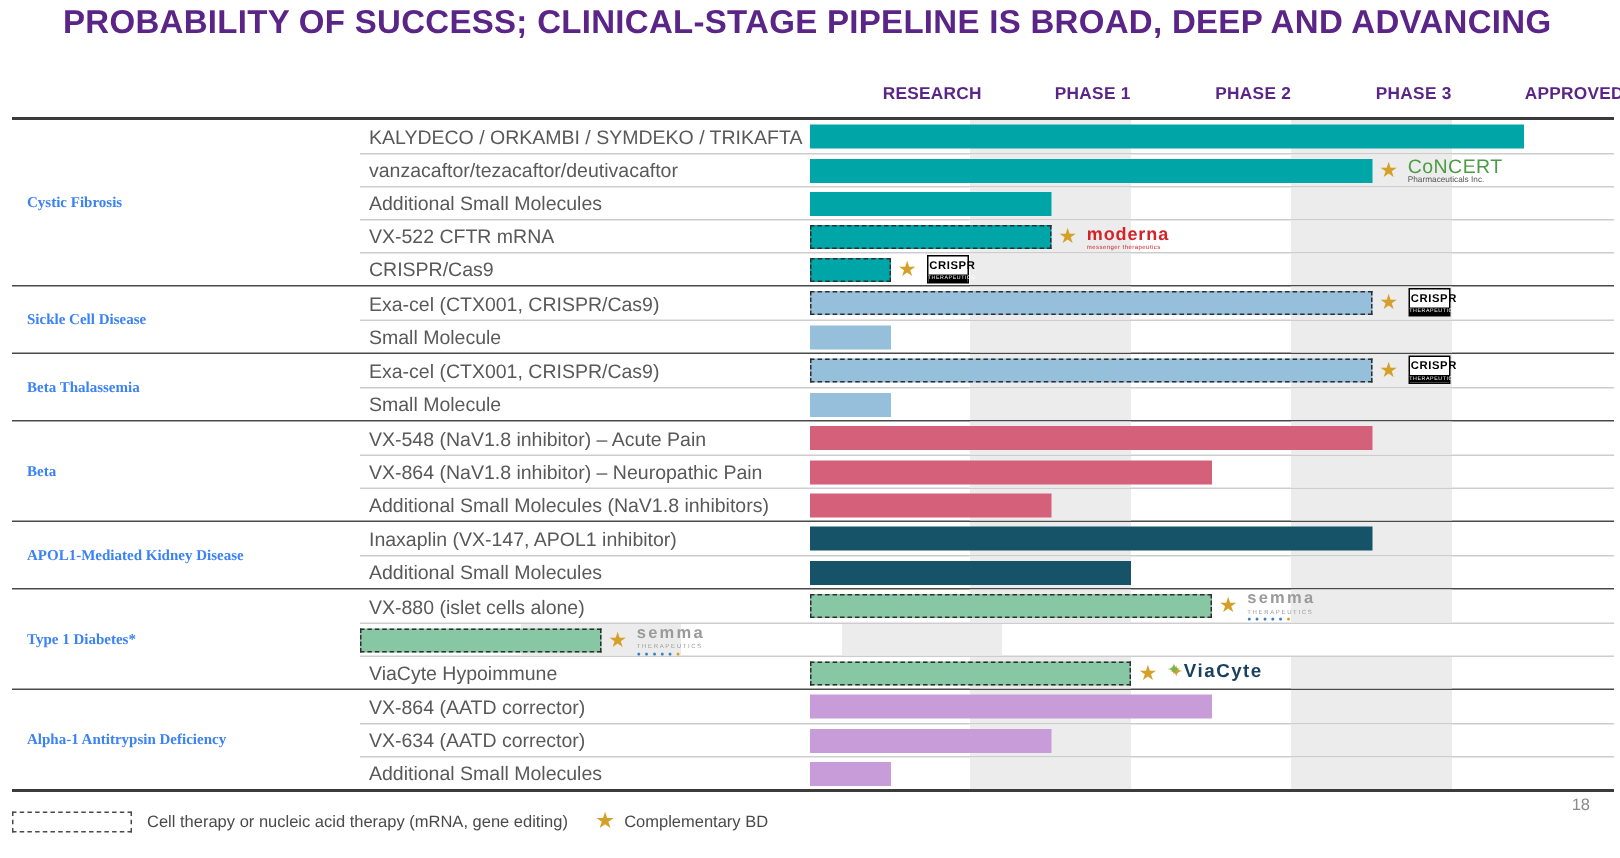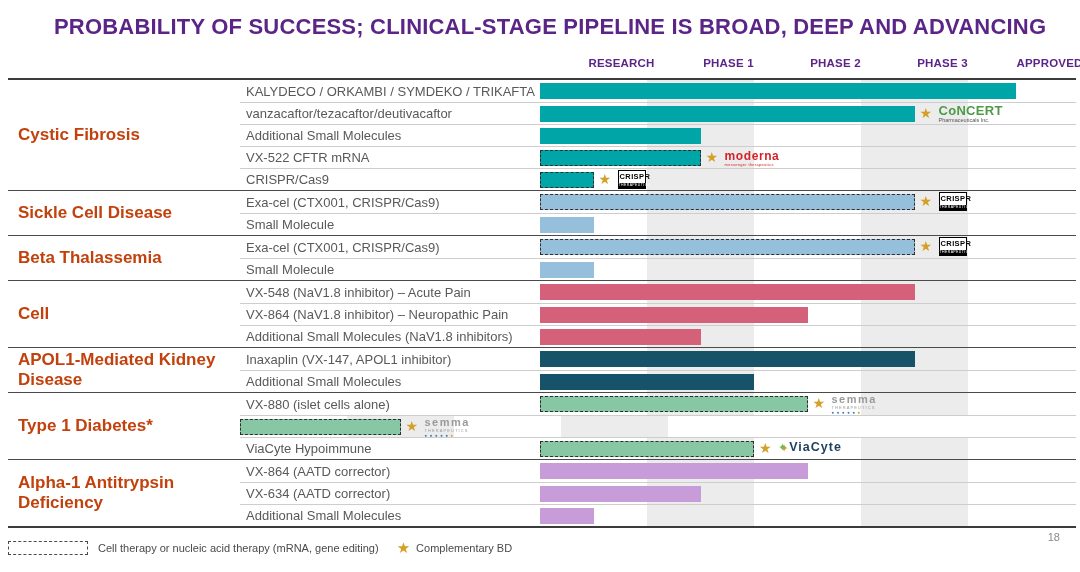--- a/index.html
+++ b/index.html
@@ -1,34 +1,34 @@
 <!DOCTYPE html>
 <html><head>
 <meta charset="utf-8">
 <style>
   html,body{margin:0;padding:0;background:#fff;}
   .slide{position:relative;width:1080px;height:572px;background:#fff;font-family:"Liberation Sans",sans-serif;overflow:hidden;}
-  .title{position:absolute;left:42px;top:2px;width:995px;margin:12px;font-size:22px;font-weight:800;color:#5B2487;line-height:26px;letter-spacing:0.2px;}
+  .title{position:absolute;left:42px;top:2px;width:995px;margin:0;font-size:22px;font-weight:800;color:#5B2487;line-height:26px;letter-spacing:0.2px;}
   .col-headers{position:absolute;left:568px;top:57px;width:536px;display:flex;}
   .col-h{width:107px;text-align:center;font-size:11.5px;font-weight:bold;color:#5B2487;letter-spacing:0.2px;}
   .groups{position:absolute;left:8px;top:78px;width:1068px;border-top:2px solid #3B3B3B;border-bottom:2px solid #3B3B3B;}
   .group{display:flex;}
   .group + .group{border-top:1.5px solid #4a4a4a;}
-  .group-label{width:232px;box-sizing:border-box;padding-left:10px;display:flex;align-items:center;font-size:17px;font-weight:bold;color:#c2410c;}
+  .group-label{width:232px;box-sizing:border-box;padding-left:10px;display:flex;align-items:center;font-size:10px;font-weight:bold;color:#3b82f6;font-family:Liberation Serif, serif;}
   .rows{flex:1;display:flex;flex-direction:column;}
   .row{display:flex;height:22px;box-sizing:border-box;}
   .row + .row{border-top:1px solid #CDCDCD;}
   .therapy{width:300px;box-sizing:border-box;padding-left:6px;display:flex;align-items:center;font-size:13px;color:#595959;white-space:nowrap;overflow:hidden;}
   .track{position:relative;flex:1;background-image:linear-gradient(90deg, rgba(0,0,0,0) 0px, rgba(0,0,0,0) 107px, #ECECEC 107px, #ECECEC 214px, rgba(0,0,0,0) 214px, rgba(0,0,0,0) 321px, #ECECEC 321px, #ECECEC 428px, rgba(0,0,0,0) 428px);}
   .bar{position:absolute;left:0;top:3px;height:16px;box-sizing:border-box;}
   .bar.dashed{border:1.5px dashed #2E2E2E;}
   .star{position:absolute;top:2px;font-size:14px;color:#D4A02A;line-height:16px;}
   .logo{position:absolute;line-height:1;}
   .logo-concert{top:1px;}
-  .concert-name{font-size:13px;font-weight:bold;color:#4E9B47;letter-spacing:0.3px;}
+  .concert-name{font-size:13px;font-weight:normal;color:#4E9B47;letter-spacing:0.3px;}
   .concert-sub{font-size:5.5px;color:#555;margin-top:1px;}
   .logo-moderna{top:3px;}
   .moderna-name{font-size:12px;font-weight:bold;color:#D2232A;letter-spacing:0.6px;}
   .moderna-sub{font-size:4px;color:#D2232A;margin-top:1px;letter-spacing:0.3px;}
   .logo-crispr{top:1px;width:28px;border:1.5px solid #000;background:#fff;box-sizing:border-box;}
   .crispr-name{font-size:7.5px;font-weight:bold;color:#000;text-align:center;padding:2px 1px;letter-spacing:0.4px;}
   .crispr-sub{font-size:3.5px;background:#000;color:#fff;text-align:center;padding:1px 0;letter-spacing:0.4px;}
   .logo-semma{top:1px;}
   .semma-name{font-size:11px;font-weight:bold;color:#9A9A9A;letter-spacing:1.5px;}
   .semma-sub{font-size:4px;color:#9A9A9A;letter-spacing:1.1px;margin-top:1px;}
@@ -145,21 +145,21 @@
           </div>
           <div class="row">
             <div class="therapy">Small Molecule</div>
             <div class="track">
               <div class="bar" style="width: 53.5px; background: rgb(150, 191, 219);"></div>
             </div>
           </div>
         </div>
       </div>
       <div class="group">
-        <div class="group-label">Cell</div>
+        <div class="group-label">Beta</div>
         <div class="rows">
           <div class="row">
             <div class="therapy">VX-548 (NaV1.8 inhibitor) – Acute Pain</div>
             <div class="track">
               <div class="bar" style="width: 374.5px; background: rgb(213, 96, 122);"></div>
             </div>
           </div>
           <div class="row">
             <div class="therapy">VX-864 (NaV1.8 inhibitor) – Neuropathic Pain</div>
             <div class="track">

